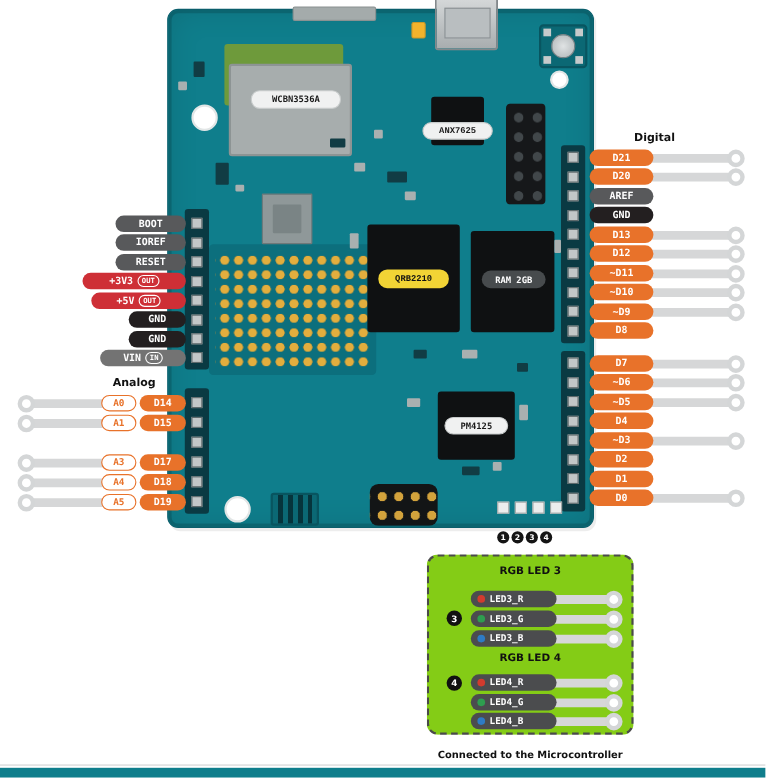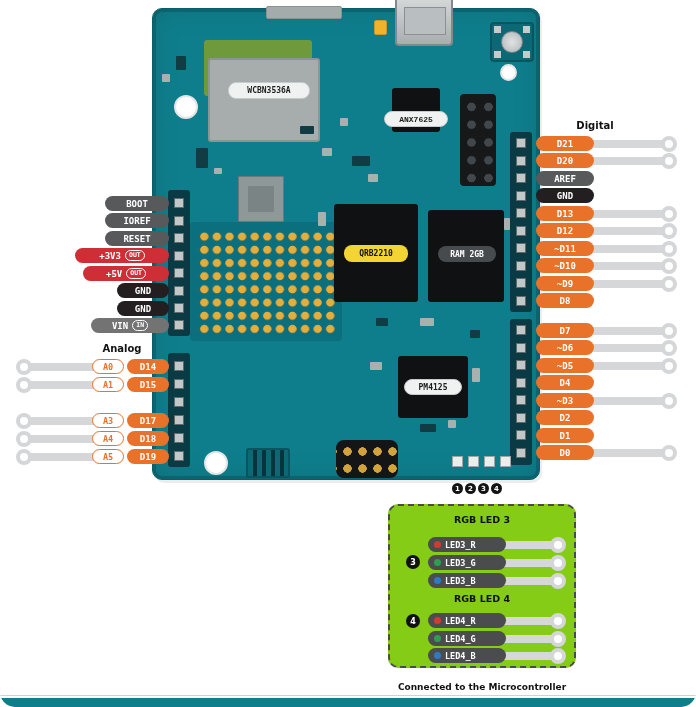--- a/index.html
+++ b/index.html
@@ -1,18 +1,18 @@
 <!DOCTYPE html>
 <html><head>
 <meta charset="utf-8">
 <style>
   * { margin:0; padding:0; box-sizing:border-box; }
   body { background:#fff; }
   .stage { position:relative; width:696px; height:707px; background:#fff; overflow:hidden;
-           font-family:"DejaVu Sans Mono", monospace;border-radius:15px; }
+           font-family:"DejaVu Sans Mono", monospace; }
 
   
   .board { position:absolute; left:152px; top:8px; width:388px; height:472px;
            background:#0F7E8C; border-radius:10px; border:1px solid #0A5E6B;
            box-shadow: inset 0 0 0 3px rgba(0,0,0,.15), inset 0 0 28px rgba(0,0,0,.12), 2px 3px 0 rgba(0,0,0,.07); }
   .hole { position:absolute; border-radius:50%; background:#fff; border:2px solid #E2E6E6; }
 
   .strip { position:absolute; width:22px; background:#0A3A43; border-radius:3px; }
   .pin-sq { position:absolute; width:10px; height:10px; background:#C2C7C8; border:1px solid #5E6A6C; }
 
@@ -42,21 +42,21 @@
            font:bold 8.5px "DejaVu Sans Mono", monospace; }
   .adpill { width:42px; margin-left:3px; }
 
   .hdr { position:absolute; font:bold 10px "DejaVu Sans", sans-serif; color:#111; text-align:center; }
 
   
   .chip { position:absolute; background:#0F1112; border-radius:3px; }
   .chip-label { position:absolute; border-radius:8px; display:flex; align-items:center;
                 justify-content:center; font:bold 8px "DejaVu Sans Mono", monospace; }
   .lab-light { background:#F0F1F1; color:#1b1b1b; border:1px solid #c7cbcb; }
-  .lab-yellow { background:#F2D435; color:#111; }
+  .lab-yellow { background:#F2D435; color:#111;font-family:Liberation Mono, monospace; }
   .lab-dgray  { background:#474B4D; color:#fff; }
 
   .smds div { position:absolute; border-radius:1px; }
 
   
   .numrow { position:absolute; left:452px; top:483px; display:flex; gap:2px; }
   .numdot { width:11px; height:11px; border-radius:50%; background:#141414; color:#fff;
             font:bold 7px "DejaVu Sans", sans-serif; display:flex; align-items:center; justify-content:center; }
   .ledsq { position:absolute; width:11px; height:11px; background:#ECEDED; border:1px solid #9FA6A6; }
 

